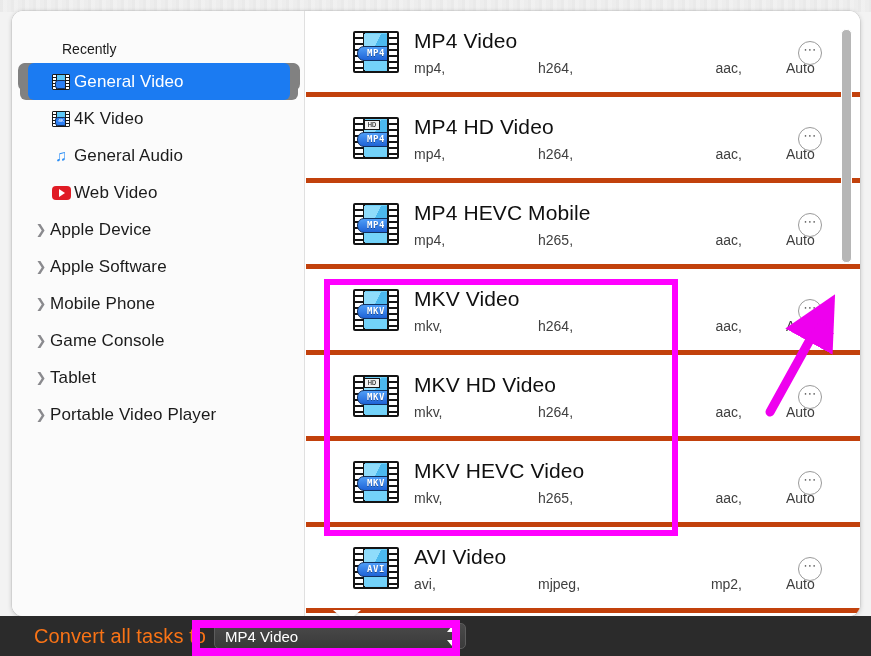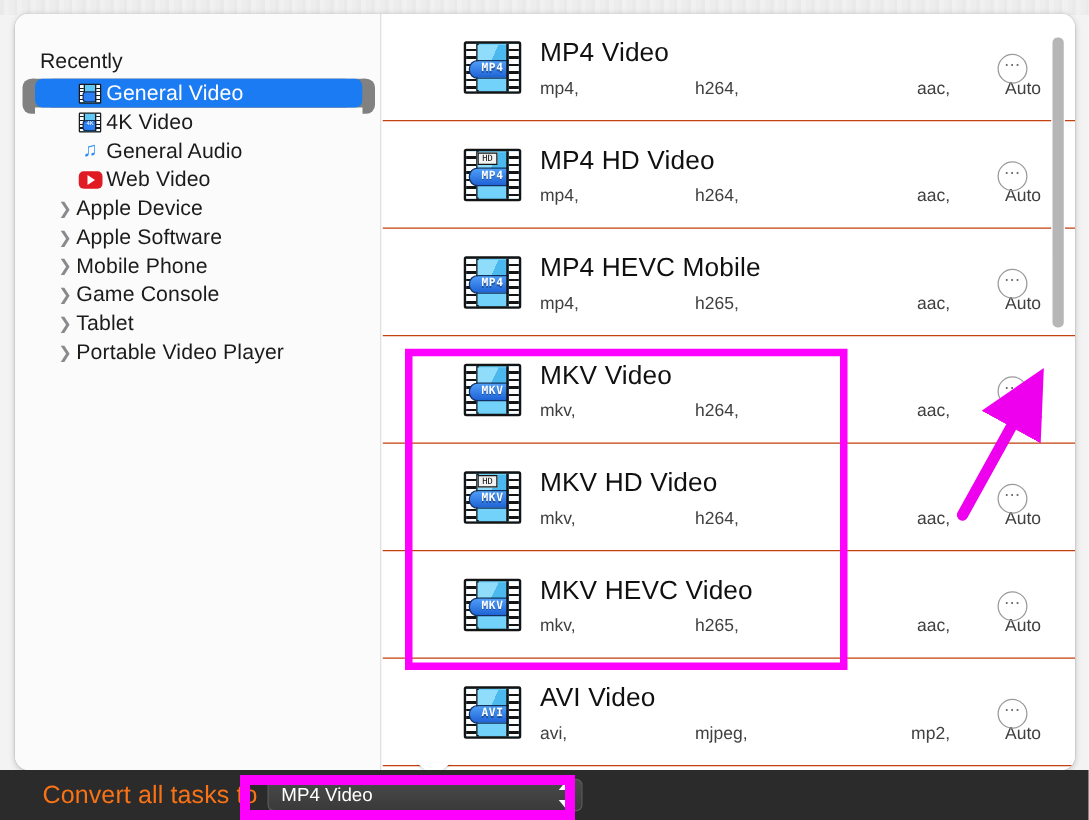--- a/index.html
+++ b/index.html
@@ -34,44 +34,44 @@
   }
 
   
   .sidebar{
     position:absolute;left:0;top:0;width:293px;height:605px;
     background:#fbfbfb;
     border-right:1px solid #e0e0e0;
     padding-top:24px;box-sizing:border-box;
   }
   .side-item{
-    position:relative;height:23px;display:flex;align-items:center;
-    margin:0 14px 0 16px;padding-left:15px;border-radius:6px;
+    position:relative;height:37px;display:flex;align-items:center;
+    margin:0 14px 0 16px;padding-left:4px;border-radius:6px;
     font-size:17px;color:#1b1b1b;letter-spacing:.1px;cursor:default;
   }
   .side-item .disc{width:18px;flex:0 0 18px;display:flex;align-items:center;
     justify-content:center;font-size:13px;color:#8a8a8e;}
   .side-item .ico{width:22px;flex:0 0 22px;display:flex;align-items:center;
     justify-content:center;margin-right:2px;}
   .side-item .lbl{white-space:nowrap;}
   .side-item.selected{
     background:#1b7bf2;color:#ffffff;
     box-shadow:-8px 0 0 0 #818181, 8px 0 0 0 #818181;
   }
   .side-item.selected .ico{position:relative;}
   .side-item.selected::before{
     content:"";position:absolute;left:-10px;top:0;width:10px;height:28px;
     background:#818181;border-top-left-radius:7px;border-bottom-left-radius:7px;
   }
   .side-item.selected::after{
     content:"";position:absolute;right:-10px;top:0;width:10px;height:28px;
     background:#818181;border-top-right-radius:7px;border-bottom-right-radius:7px;
   }
-  .side-head{padding-left:20px;height:28px;display:flex;align-items:center;
-    font-size:17px;color:#1b1b1b;}
+  .side-head{padding-left:50px;height:28px;display:flex;align-items:center;
+    font-size:14px;color:#1b1b1b;}
 
   
   .film{position:relative;width:18px;height:16px;box-sizing:border-box;
     background:#5ec8f7;border:1px solid #1a1a1a;border-radius:1px;}
   .film:before,.film:after{
     content:"";position:absolute;top:0;bottom:0;width:3px;background:
       repeating-linear-gradient(180deg,#ffffff 0 2px,#1a1a1a 2px 3px);
     border-right:1px solid #1a1a1a;}
   .film:before{left:0;}
   .film:after{right:0;border-right:none;border-left:1px solid #1a1a1a;}
@@ -89,21 +89,21 @@
     border-radius:2px;display:flex;align-items:center;justify-content:center;}
   .tv-ico span{font-size:6px;color:#fff;font-family:"DejaVu Sans Mono",monospace;
     background:#eef6ff;color:#1b5fbd;padding:0 1px;border-radius:1px;line-height:8px;}
 
   
   .list{
     position:absolute;left:294px;top:0;width:554px;height:605px;
     background:#ffffff;overflow:hidden;
   }
   .row{position:relative;height:86px;display:flex;align-items:center;
-    padding-left:60px;box-sizing:border-box;border-bottom:1px solid #c2410c;}
+    padding-left:42px;box-sizing:border-box;border-bottom:5px solid #c2410c;}
   .row .ficon{flex:0 0 56px;display:flex;align-items:center;justify-content:center;}
   .row .texts{flex:1 1 auto;min-width:0;padding-left:10px;}
   .row .title{font-size:21px;color:#101010;letter-spacing:.1px;line-height:26px;}
   .row .meta{margin-top:6px;display:flex;font-size:14px;color:#404040;gap:44px;}
   .row .meta span{display:inline-block;}
   .row .meta span:nth-child(1){width:80px;}
   .row .meta span:nth-child(2){width:84px;}
   .row .meta span:nth-child(3){width:76px;text-align:right;}
   .more{position:absolute;right:38px;top:50%;margin-top:-11px;
     width:22px;height:22px;border:1px solid #9a9a9a;border-radius:50%;

